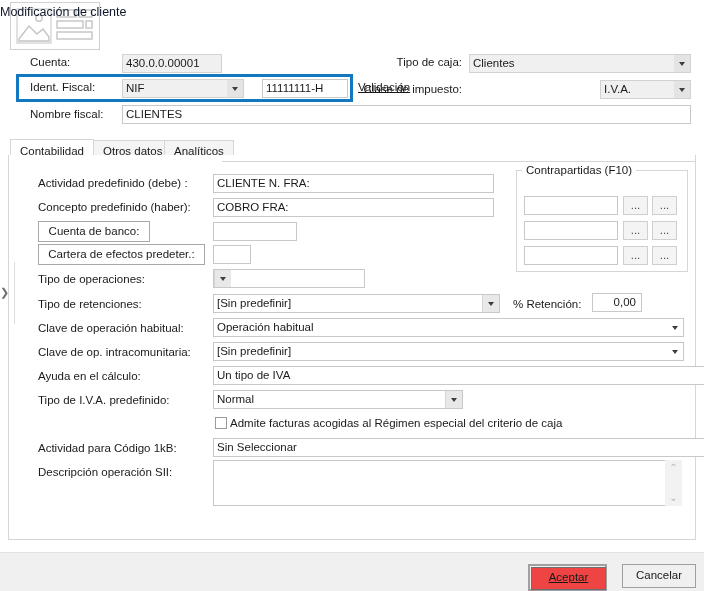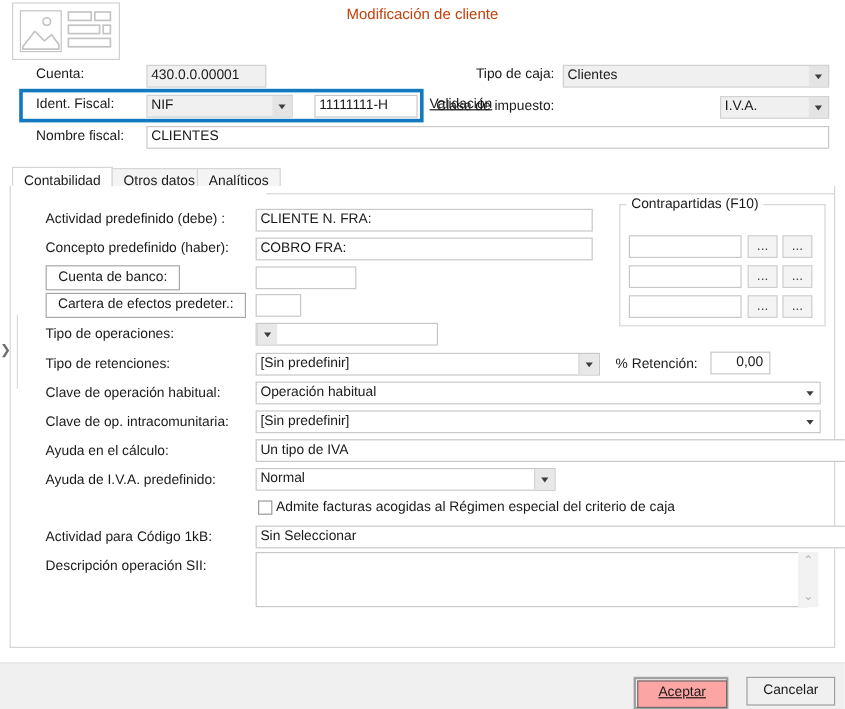--- a/index.html
+++ b/index.html
@@ -16,22 +16,22 @@
   .abs{position:absolute;}
 
   
   #card-icon{
     left:10px;top:2px;width:90px;height:48px;
     border:1px solid #d0d0d0;background:#ffffff;
     box-sizing:border-box;
   }
   #card-icon svg{display:block;margin:5px auto 0 auto;}
   #dialog-title{
-    left:0;top:5px;width:704px;text-align:center;
-    font-size:12.5px;color:#c2410c;
+    left:0;top:5px;width:704px;text-align:left;
+    font-size:12.5px;color:#0f172a;
   }
 
   
   .lbl{font-size:11.5px;color:#1a1a1a;white-space:nowrap;}
   .lbl-r{text-align:right;}
 
   
   .tf{
     box-sizing:border-box;
     border:1px solid #c8c8c8;
@@ -186,21 +186,21 @@
     text-align:center;
     font-size:11.5px;color:#1a1a1a;
   }
   #btn-aceptar-ring{
     left:528px;top:564px;width:79px;height:27px;
     border:2px solid #a0a0a0;background:#f0f0f0;box-sizing:border-box;
     padding:0;
   }
   #btn-aceptar{
     position:absolute;left:1px;top:1px;width:73px;height:21px;
-    border:1px solid #6d6d6d;background:#fca5a5;
+    border:1px solid #6d6d6d;background:#ef4444;
     line-height:19px;text-align:center;font-size:11.5px;
     text-decoration:underline;
   }
   #btn-cancelar{
     left:622px;top:564px;width:74px;height:24px;
   }
 </style>
 </head>
 <body>
 
@@ -307,21 +307,21 @@
 </div>
 
 <div class="abs lbl" style="left:38px;top:370px;">Ayuda en el cálculo:</div>
 <div class="abs cbx" style="left:213px;top:366px;width:507px;">
   <div class="txt">Un tipo de IVA</div>
   <div class="arw">
       <span class="caret"></span>
     </div>
 </div>
 
-<div class="abs lbl" style="left:38px;top:394px;">Ayuda de I.V.A. predefinido:</div>
+<div class="abs lbl" style="left:38px;top:394px;">Tipo de I.V.A. predefinido:</div>
 <div class="abs cbx btnarw" style="left:213px;top:390px;width:250px;">
   <div class="txt">Normal</div>
   <div class="arw">
       <span class="caret"></span>
     </div>
 </div>
 
 <div class="abs cbox" style="left:215px;top:417px;"></div>
 <div class="abs lbl" style="left:230px;top:417px;">Admite facturas acogidas al Régimen especial del criterio de caja</div>
 

